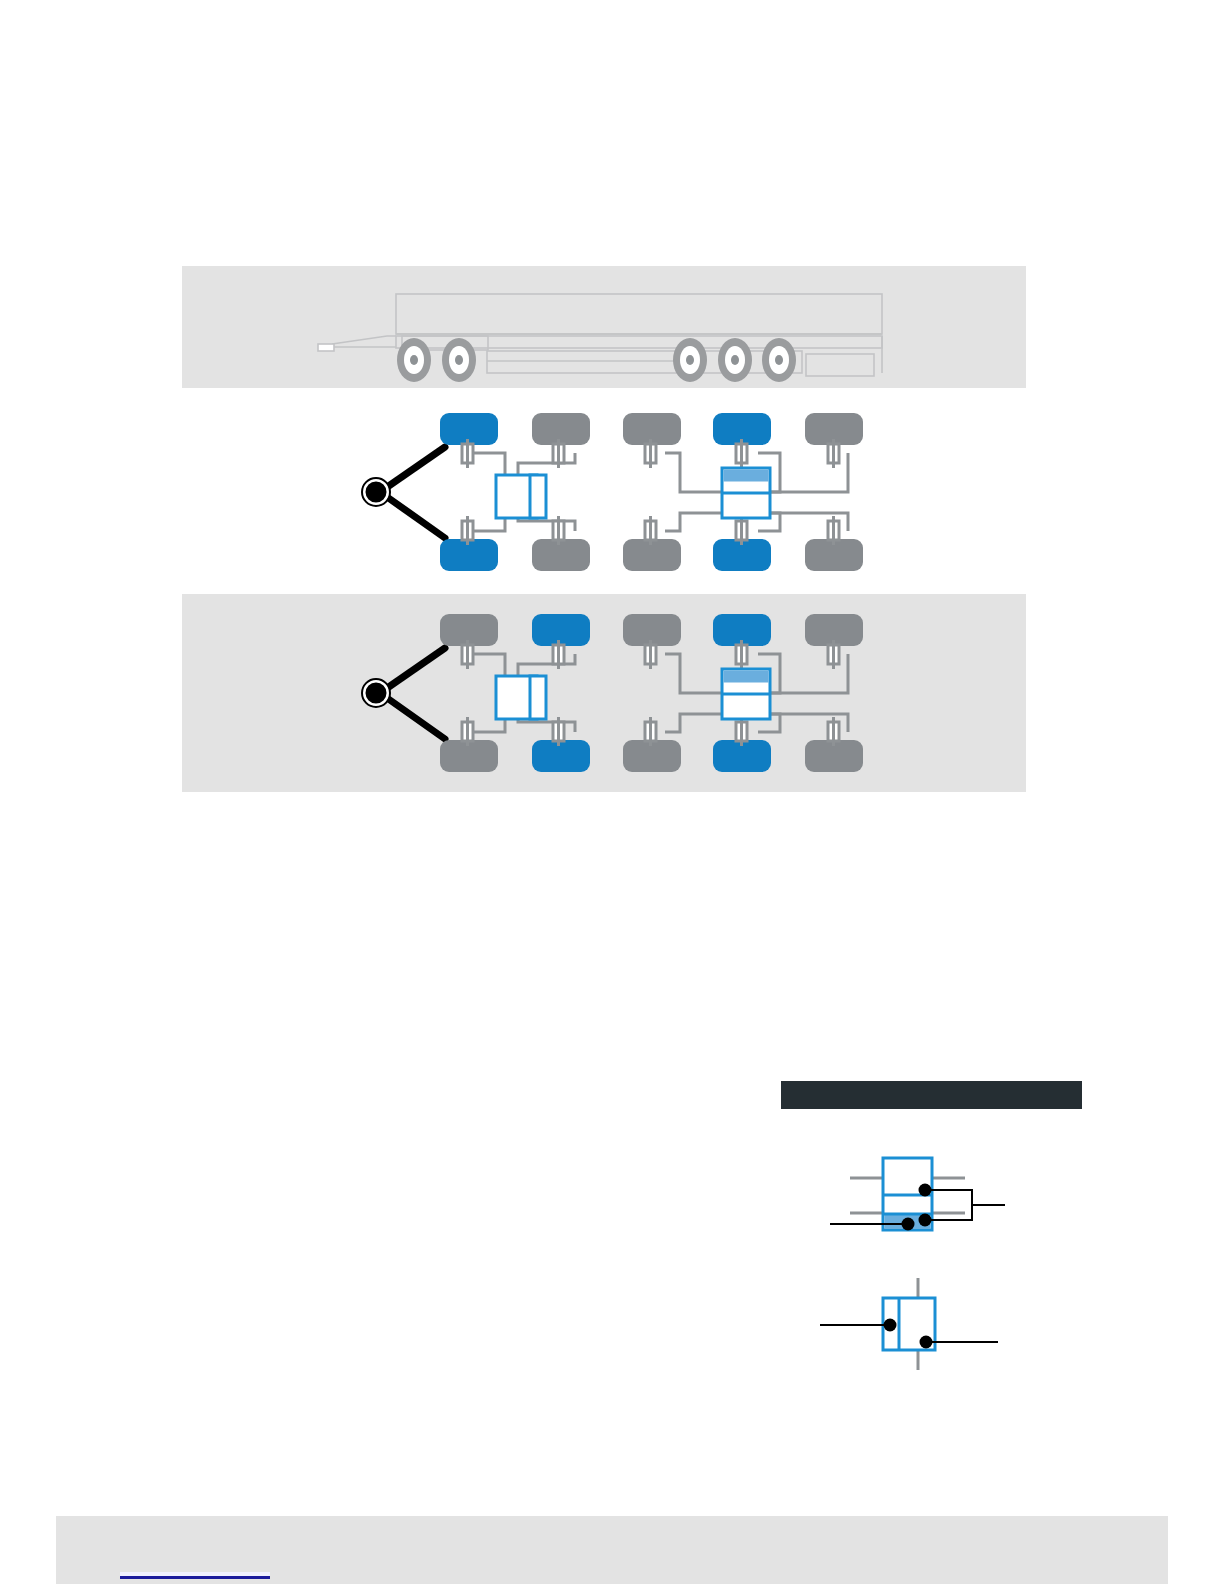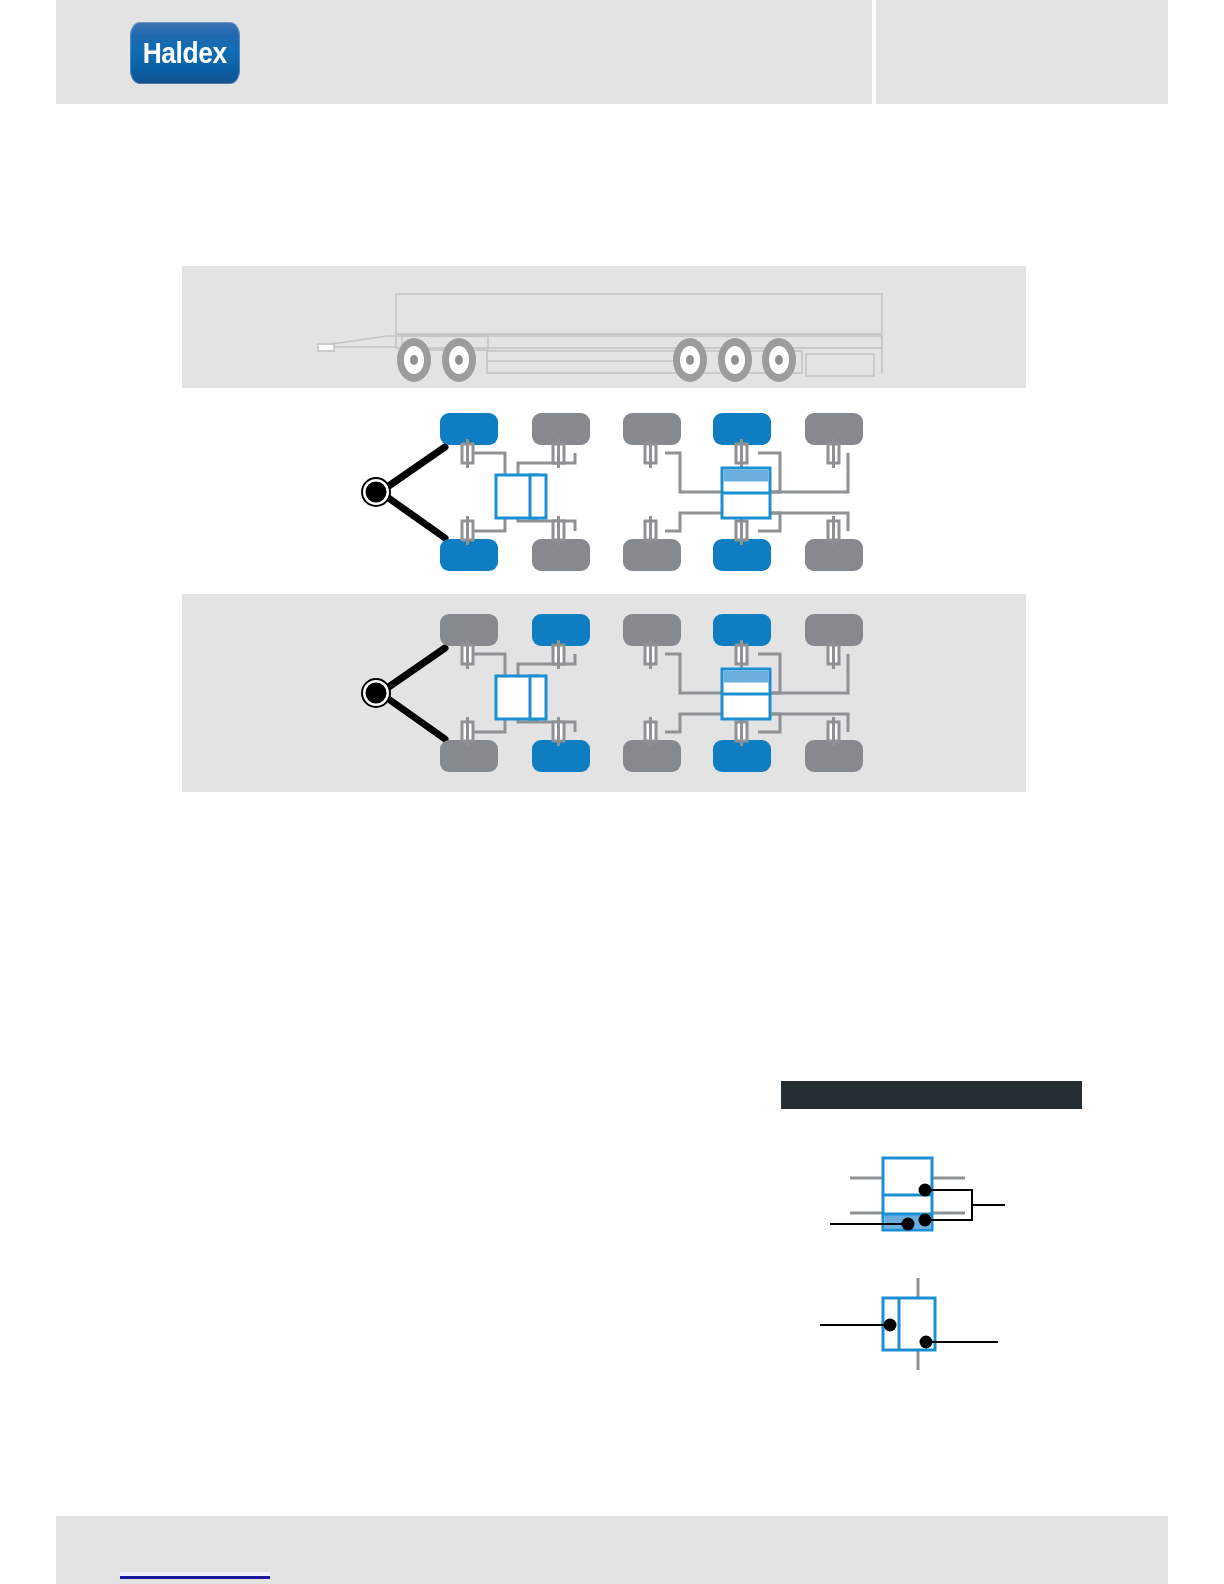--- a/index.html
+++ b/index.html
@@ -59,26 +59,20 @@
   .footer-link{
     position:absolute;left:120px;top:1572px;width:150px;height:4px;
     background:#f0f0ff;border-bottom:3px solid #1a1a9c;
   }
 </style>
 </head>
 <body>
 
 <div class="page">
 
-  <div class="header">
-    <div class="logo">
-      <span class="logo-inner">Haldex</span>
-    </div>
-    <div class="header-divider"></div>
-  </div>
 
   <div class="panel-gray panel-trailer"></div>
   <svg class="trailer" viewBox="0 0 844 122">
     <g fill="none" stroke="#c3c4c6" stroke-width="1.6">
       <rect x="214" y="28" width="486" height="40"></rect>
       <line x1="214" y1="68" x2="700" y2="68"></line>
       <rect x="214" y="70" width="486" height="12"></rect>
       <rect x="220" y="70" width="86" height="14"></rect>
       <rect x="305" y="85" width="195" height="22"></rect>
       <rect x="500" y="85" width="120" height="22"></rect>

